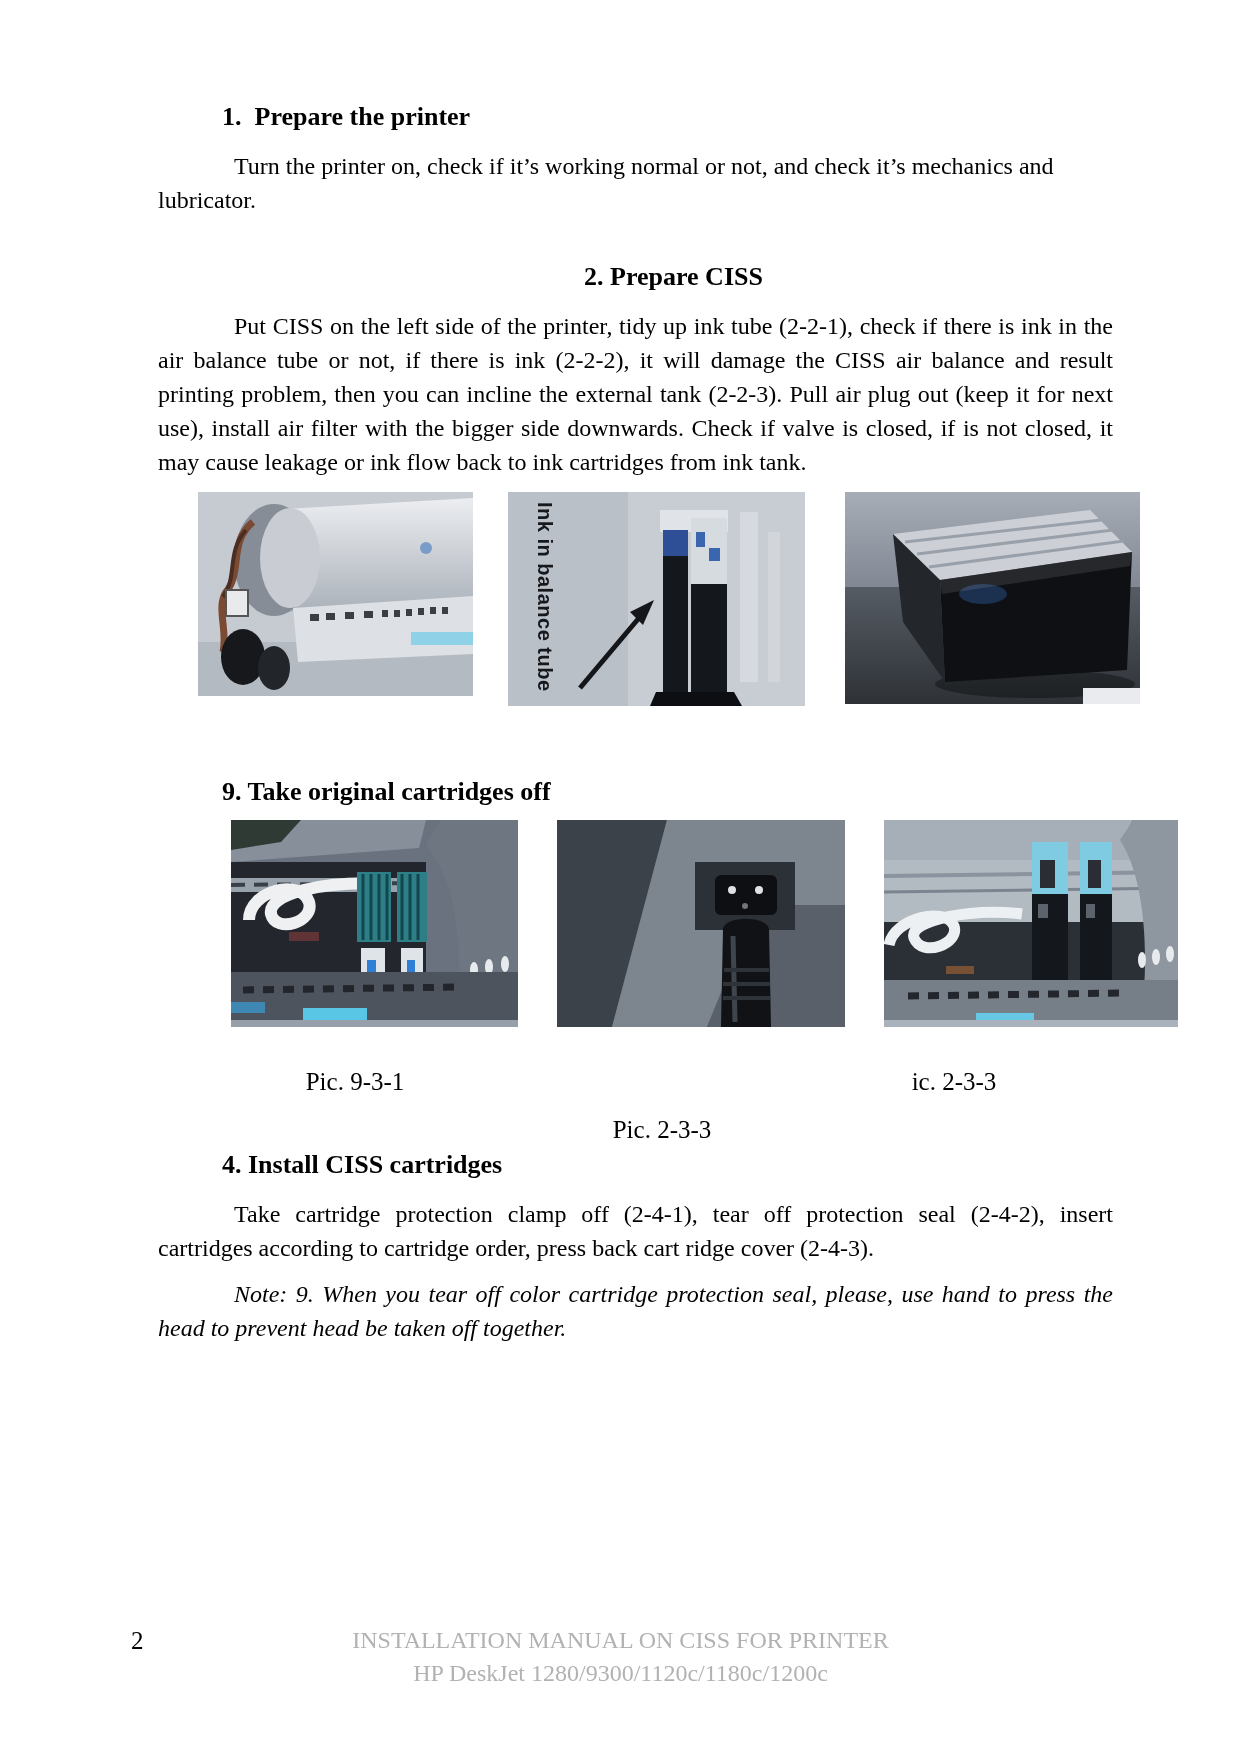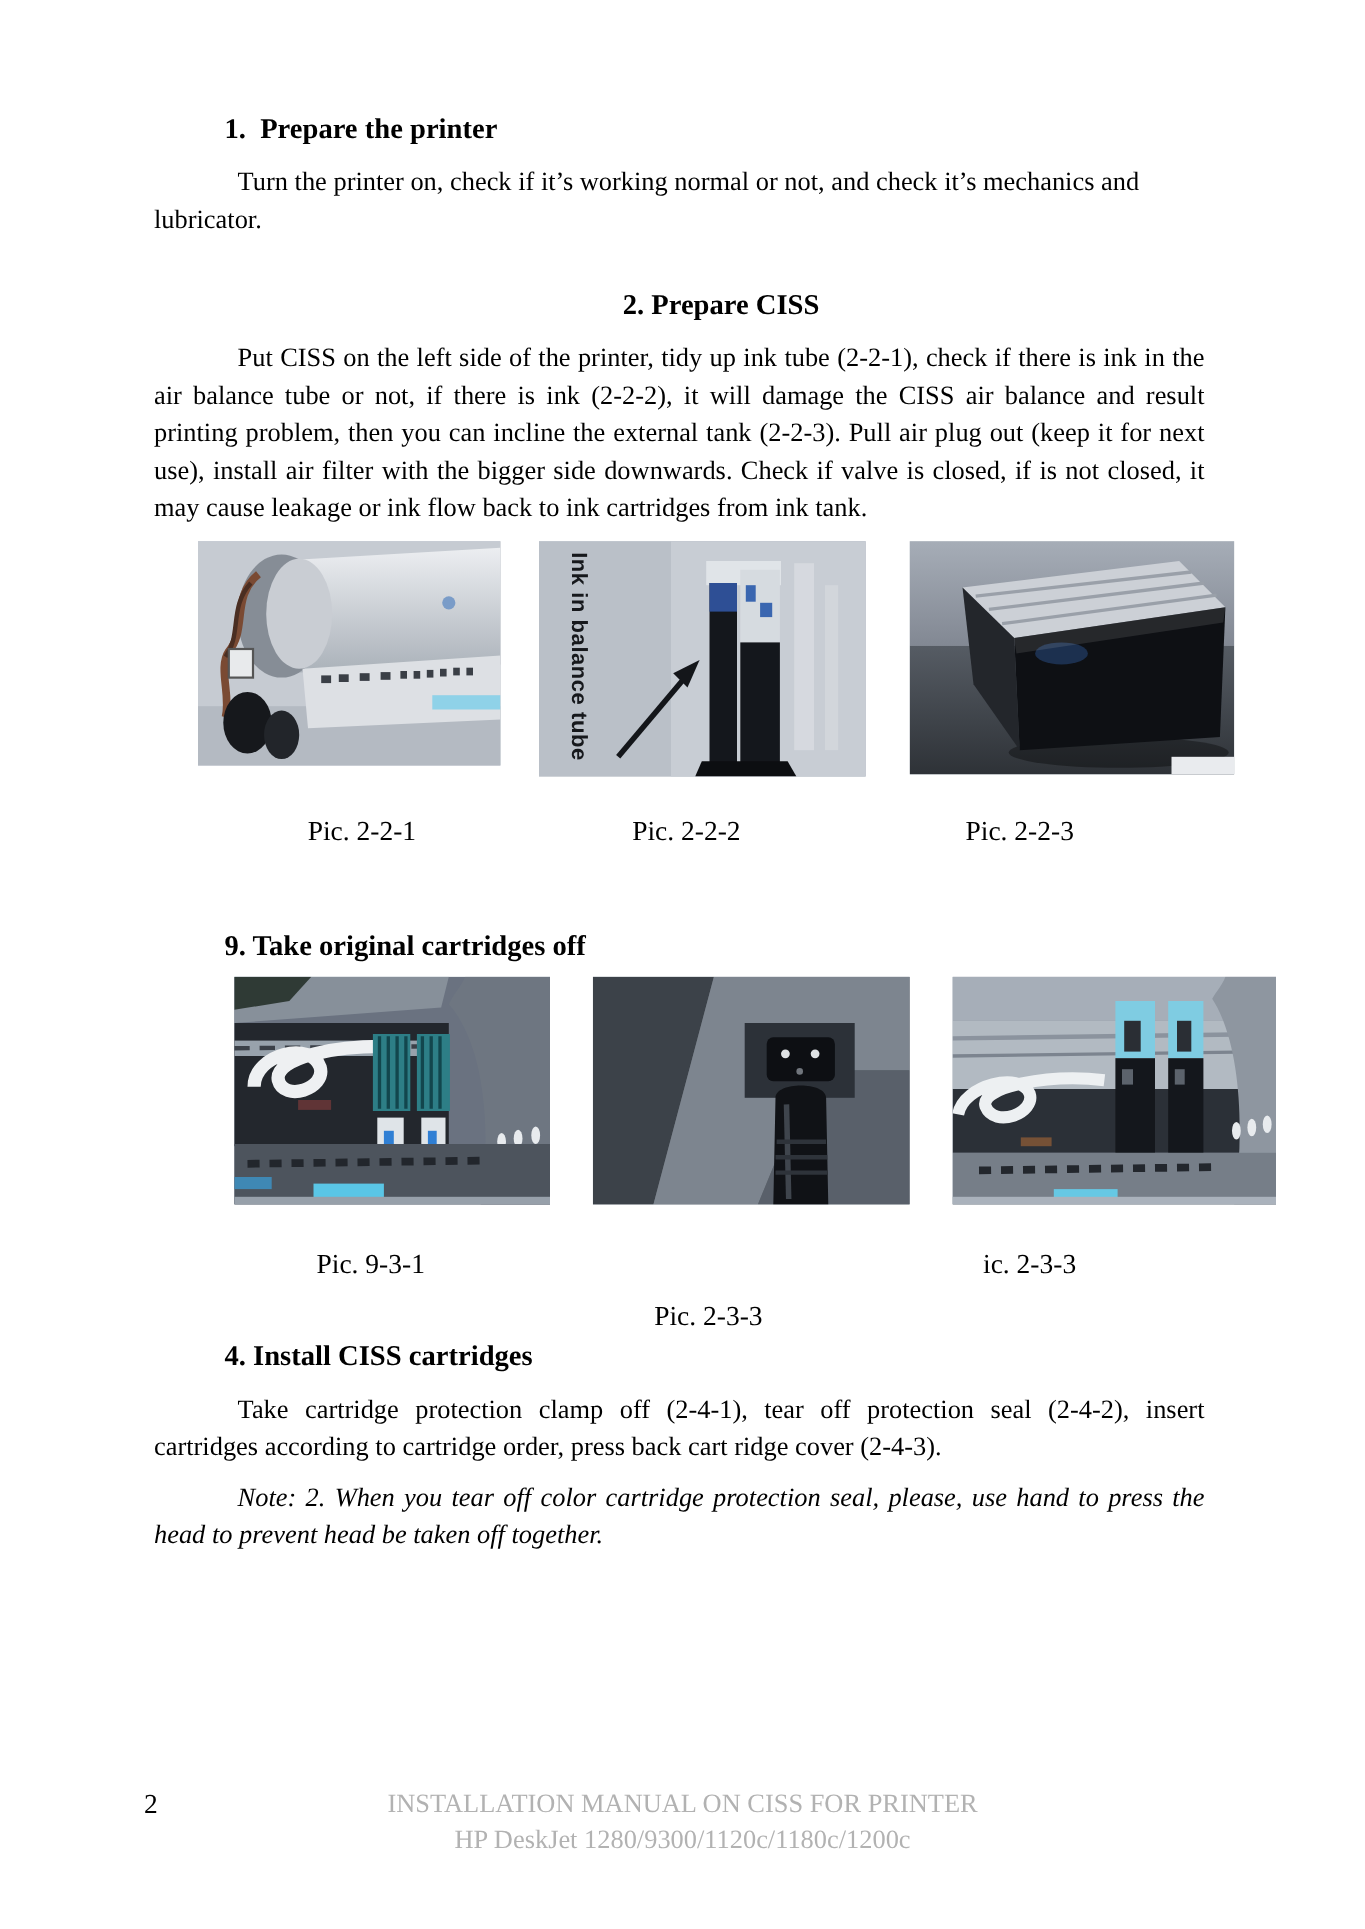--- a/index.html
+++ b/index.html
@@ -1,21 +1,21 @@
 <!DOCTYPE html>
 <html><head>
 <meta charset="utf-8">
 <style>
   * { box-sizing: border-box; }
   html,body { margin:0; padding:0; background:#ffffff; }
   .page {
     position:relative; width:1241px; height:1754px; background:#ffffff;
     font-family:"Liberation Serif", serif; color:#000; overflow:hidden;
   }
-  .content { position:absolute; left:128px; top:0; width:979px; }
+  .content { position:absolute; left:146px; top:0; width:979px; }
 
   .heading { font-size:26px; font-weight:bold; line-height:40px; margin:0; padding-left:76px; }
   .para { font-size:24px; line-height:34px; margin:12px; text-indent:76px; text-align:justify; }
   .para.ragged { text-align:left; }
   .para.italic { font-style:italic; }
 
   .h-s1 { margin-top:97px; }
   .h-s2 { margin-top:40px;text-align:center; }
   .h-s3 { margin-top:66px; }
   .h-s4 { margin-top:46px; }
@@ -134,25 +134,20 @@
           <line x1="84" y1="75" x2="279" y2="49" stroke="#9aa0a9" stroke-width="3"></line>
           <polygon points="95,88 287,60 282,178 100,190" fill="#0e1014"></polygon>
           <polygon points="48,42 95,88 100,190 58,130" fill="#23262b"></polygon>
           <ellipse cx="138" cy="102" rx="24" ry="10" fill="#2a4f8a" opacity="0.5"></ellipse>
           <polygon points="95,88 287,60 285,74 97,102" fill="#ffffff" opacity="0.10"></polygon>
           <rect x="238" y="196" width="57" height="16" fill="#e9ebee"></rect>
         </svg>
       </div>
     </div>
 
-    <div class="caption-row caption-row-1">
-      <span class="caption cap-1">Pic. 2-2-1</span>
-      <span class="caption cap-2">Pic. 2-2-2</span>
-      <span class="caption cap-3">Pic. 2-2-3</span>
-    </div>
 
     <h2 class="heading h-s3">9. Take original cartridges off</h2>
 
     <div class="fig-row fig-row-2">
 
       <div class="photo ph-2-1">
         <svg viewBox="0 0 287 207">
           <rect width="287" height="207" fill="#6a7280"></rect>
           <polygon points="0,0 195,0 188,28 0,42" fill="#87909a"></polygon>
           <polygon points="0,0 70,0 50,22 0,30" fill="#2f3a35"></polygon>
@@ -248,21 +243,21 @@
     </div>
 
     <div class="caption-row caption-row-2">
       <span class="caption cap-4">Pic. 9-3-1</span>
       <span class="caption cap-5">Pic. 2-3-3</span>
       <span class="caption cap-6">ic. 2-3-3</span>
     </div>
 
     <h2 class="heading h-s4">4. Install CISS cartridges</h2>
     <p class="para">Take cartridge protection clamp off (2-4-1), tear off protection seal (2-4-2), insert cartridges according to cartridge order, press back cart ridge cover (2-4-3).</p>
-    <p class="para italic">Note: 2. When you tear off color cartridge protection seal, please, use hand to press the head to prevent head be taken off together.</p>
+    <p class="para italic">Note: 9. When you tear off color cartridge protection seal, please, use hand to press the head to prevent head be taken off together.</p>
   </div>
 
   <div class="footer">
     <span class="page-num">2</span>
     <div class="footer-text">
       <div>INSTALLATION MANUAL ON CISS FOR PRINTER</div>
       <div>HP DeskJet 1280/9300/1120c/1180c/1200c</div>
     </div>
   </div>
 </div>

